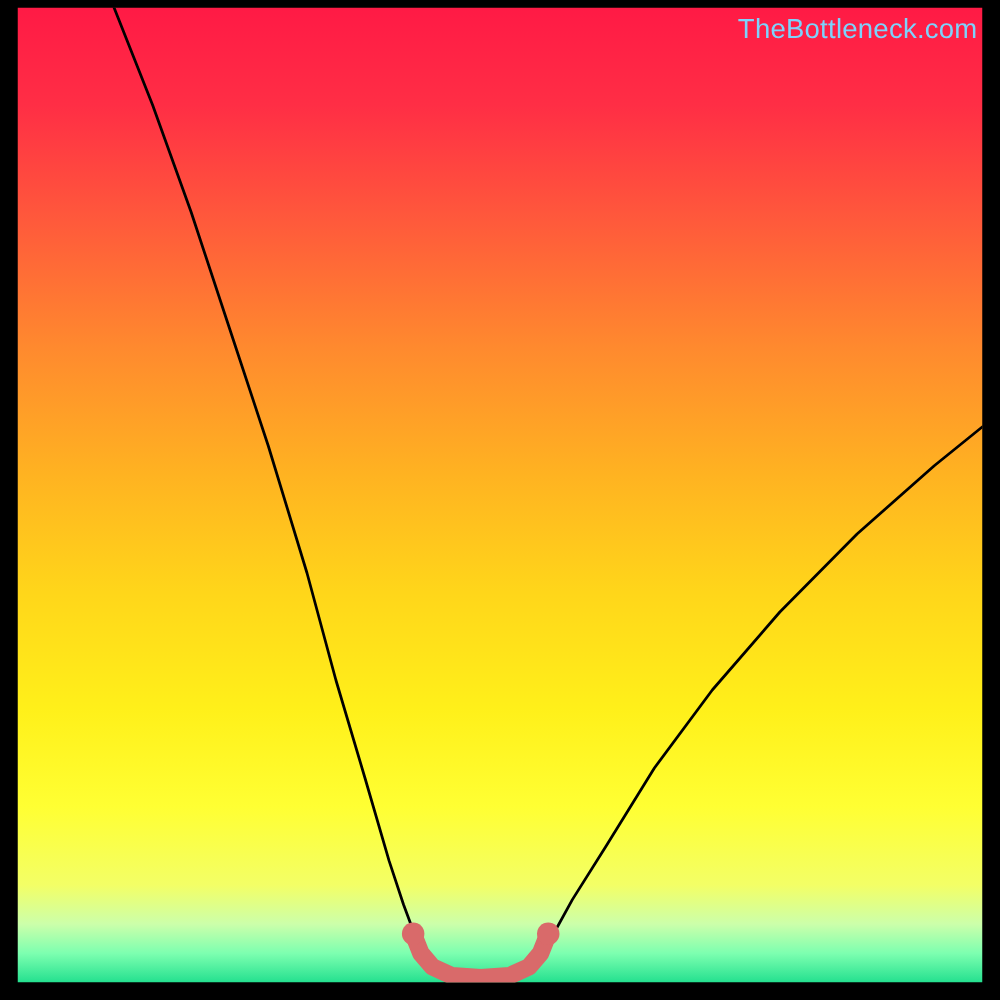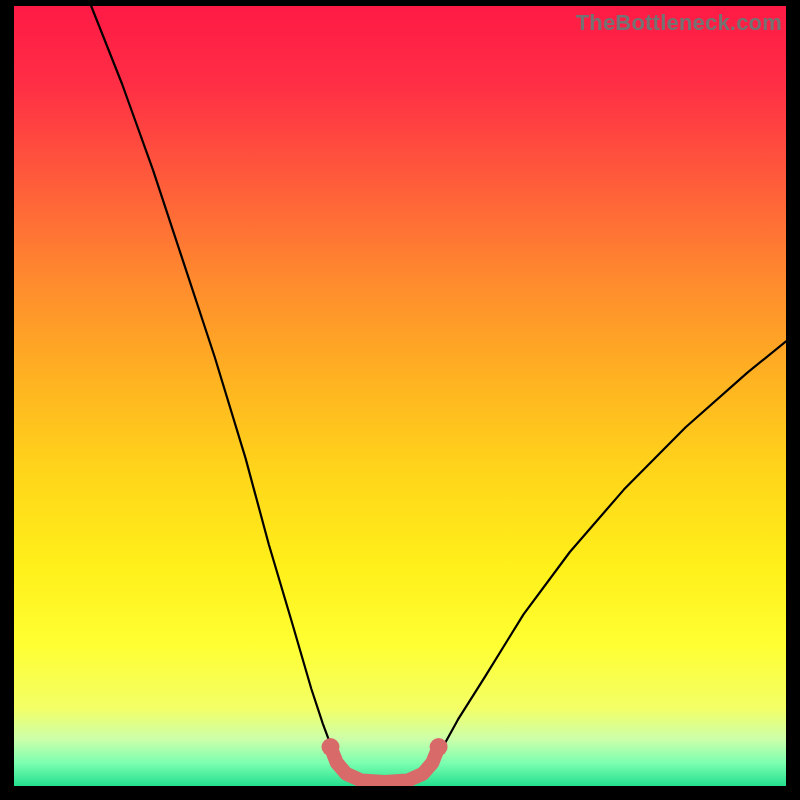--- a/index.html
+++ b/index.html
@@ -15,24 +15,24 @@
     position: absolute;
     left: 14px;
     top: 6px;
     width: 772px;
     height: 780px;
   }
   .watermark {
     position: absolute;
     top: 10px;
     right: 18px;
-    color: #737373;
+    color: #7dd3fc;
     font-family: Arial, Helvetica, sans-serif;
     font-size: 22px;
-    font-weight: 700;
+    font-weight: 400;
     letter-spacing: 0.2px;
   }
   svg { display: block; }
 </style>
 </head>
 <body>
 
 <div class="chart-wrap">
   <svg id="chart-svg" width="772" height="780" viewBox="0 0 772 780">
     <defs>

